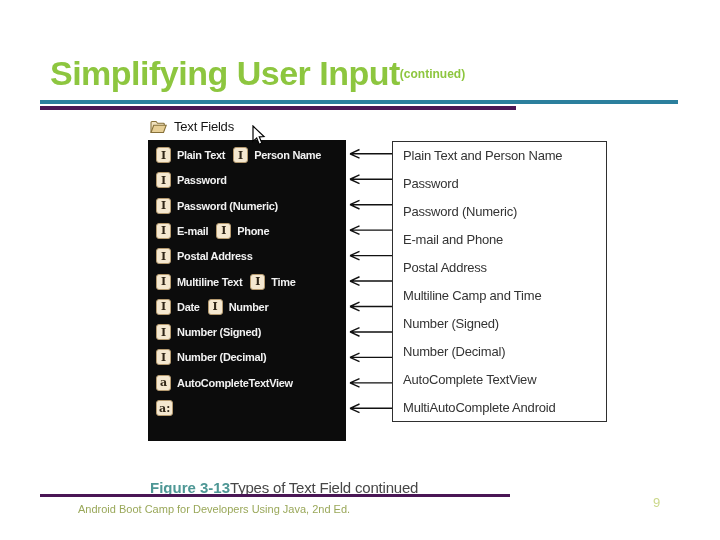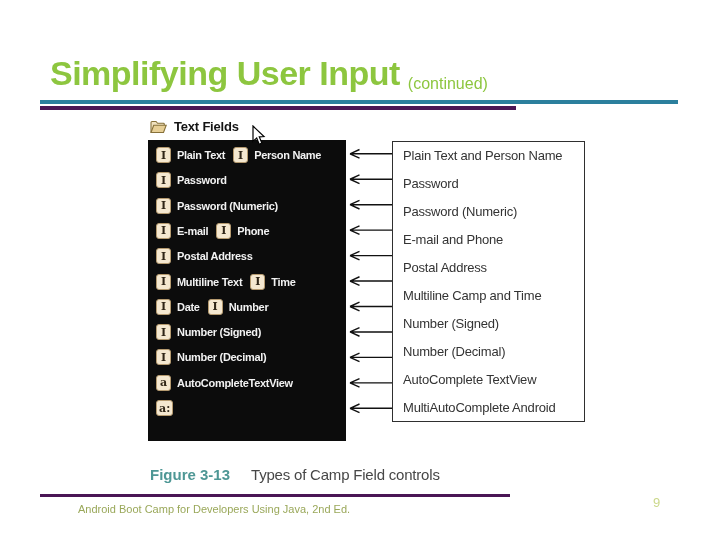--- a/index.html
+++ b/index.html
@@ -1,54 +1,54 @@
 <!DOCTYPE html>
 <html style="--title-green: #8dc63f; --rule-teal: #2b7f9d; --rule-purple: #4a1655; --header-text: #141414; --panel-bg: #0c0c0c; --panel-text: #f2f2f2; --icon-bg: #f5e8d0; --icon-border: #b59a6f; --icon-glyph: #2f2517; --callout-border: #2f2f2f; --callout-text: #333333; --arrow: #111111; --caption-teal: #4e9795; --caption-text: #474747; --footer-text: #9aa85a; --page-number: #cbd88a;"><head>
 <meta charset="utf-8">
 <style>
   html,body{margin:0;padding:0;background:#fff;}
   .slide{
     position:relative;width:720px;height:540px;background:#fff;overflow:hidden;
     font-family:"Liberation Sans",sans-serif;
   }
   
-  .title-row{position:absolute;left:50px;top:54px;display:flex;align-items:flex-end;gap:8px;white-space:nowrap;}
+  .title-row{position:absolute;left:50px;top:54px;display:flex;align-items:center;gap:0;white-space:nowrap;}
   .title{font-size:34px;font-weight:bold;letter-spacing:-0.5px;color:var(--title-green,#8dc63f);}
-  .cont{font-size:16px;font-weight:normal;color:var(--title-green,#8dc63f);}
+  .cont{font-size:12px;font-weight:bold;color:var(--title-green,#8dc63f);}
   
   .rule{position:absolute;}
   .rule.teal{left:40px;top:100px;width:638px;height:4px;background:var(--rule-teal,#2b7f9d);}
   .rule.purple{left:40px;top:106px;width:476px;height:4px;background:var(--rule-purple,#4a1655);}
   
   .palette-header{position:absolute;left:150px;top:119px;display:flex;align-items:center;gap:7px;}
-  .ph-label{font-size:13px;font-weight:bold;color:var(--header-text,#141414);letter-spacing:-0.2px;}
+  .ph-label{font-size:13px;font-weight:normal;color:var(--header-text,#141414);letter-spacing:-0.2px;}
   
   .panel{position:absolute;left:148px;top:140px;width:198px;height:301px;background:var(--panel-bg,#0c0c0c);overflow:hidden;}
   .panel-row{position:absolute;left:8px;height:24px;display:flex;align-items:center;white-space:nowrap;}
   .tf-icon{
     display:inline-flex;align-items:center;justify-content:center;box-sizing:border-box;
     min-width:15px;height:16px;padding:0 2px;margin-right:6px;
     background:var(--icon-bg,#f5e8d0);border:1px solid var(--icon-border,#b59a6f);border-radius:3px;
     font-family:"DejaVu Serif",serif;font-size:11px;font-weight:bold;color:var(--icon-glyph,#2f2517);line-height:1;
   }
   .tf-icon.extra{margin-left:8px;}
   .tf-label{color:var(--panel-text,#f2f2f2);font-size:11px;font-weight:bold;letter-spacing:-0.3px;}
   
   .cursor{position:absolute;left:252px;top:125px;}
   
   #arrows{position:absolute;left:344px;top:141px;}
   
   .callout-box{
-    position:absolute;left:392px;top:141px;width:193px;height:281px;box-sizing:border-box;
+    position:absolute;left:392px;top:141px;width:215px;height:281px;box-sizing:border-box;
     border:1.5px solid var(--callout-border,#2f2f2f);background:#fff;display:flex;flex-direction:column;
   }
   .callout{flex:1;display:flex;align-items:center;padding-left:10px;font-size:13px;letter-spacing:-0.2px;
     color:var(--callout-text,#333);white-space:nowrap;}
   
-  .caption{position:absolute;left:150px;top:466px;display:flex;align-items:baseline;gap:21px;white-space:nowrap;justify-content:center;}
+  .caption{position:absolute;left:150px;top:479px;display:flex;align-items:baseline;white-space:nowrap;justify-content:center;}
   .caption-label{font-size:15px;font-weight:bold;color:var(--caption-teal,#4e9795);}
   .caption-text{font-size:15px;font-weight:500;color:var(--caption-text,#474747);letter-spacing:-0.2px;}
   
   .footer-rule{position:absolute;left:40px;top:494px;width:470px;height:3px;background:var(--rule-purple,#4a1655);}
   .footer-credit{position:absolute;left:42px;top:503px;font-size:11px;color:var(--footer-text,#9aa85a);white-space:nowrap;margin-left:36px;}
   .page-number{position:absolute;left:653px;top:495px;font-size:13px;color:var(--page-number,#cbd88a);}
 </style>
 </head>
 <body>
 
@@ -149,20 +149,20 @@
       <div class="callout">Postal Address</div>
       <div class="callout">Multiline Camp and Time</div>
       <div class="callout">Number (Signed)</div>
       <div class="callout">Number (Decimal)</div>
       <div class="callout">AutoComplete TextView</div>
       <div class="callout">MultiAutoComplete Android</div>
     </div>
 
   <div class="caption">
     <span class="caption-label">Figure 3-13</span>
-    <span class="caption-text">Types of Camp Field controls</span>
+    <span class="caption-text">Types of Text Field continued</span>
   </div>
 
   <div class="footer-rule"></div>
   <div class="footer-credit">Android Boot Camp for Developers Using Java, 2nd Ed.</div>
   <div class="page-number">9</div>
 
 </div>
 
 </body></html>

